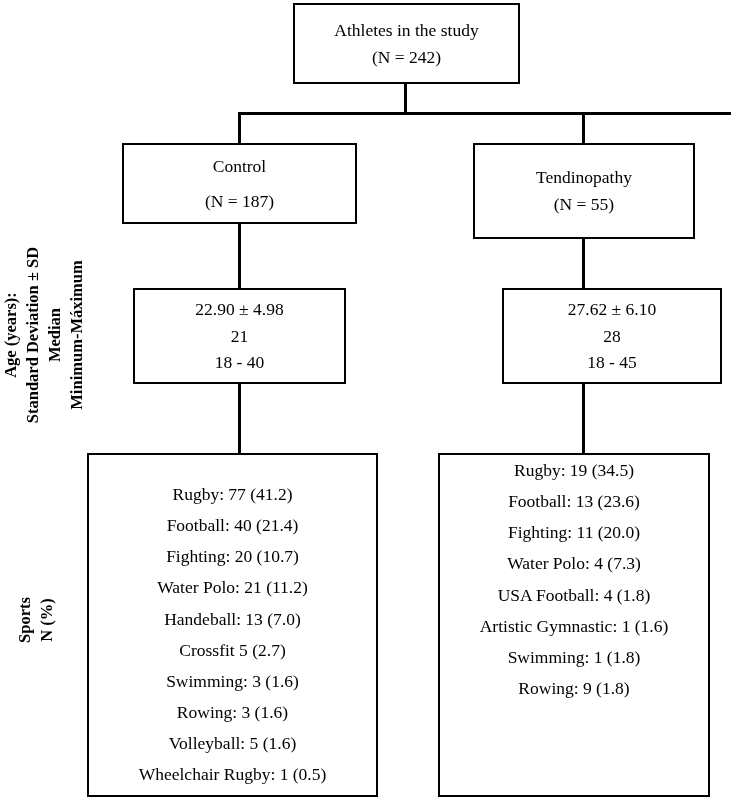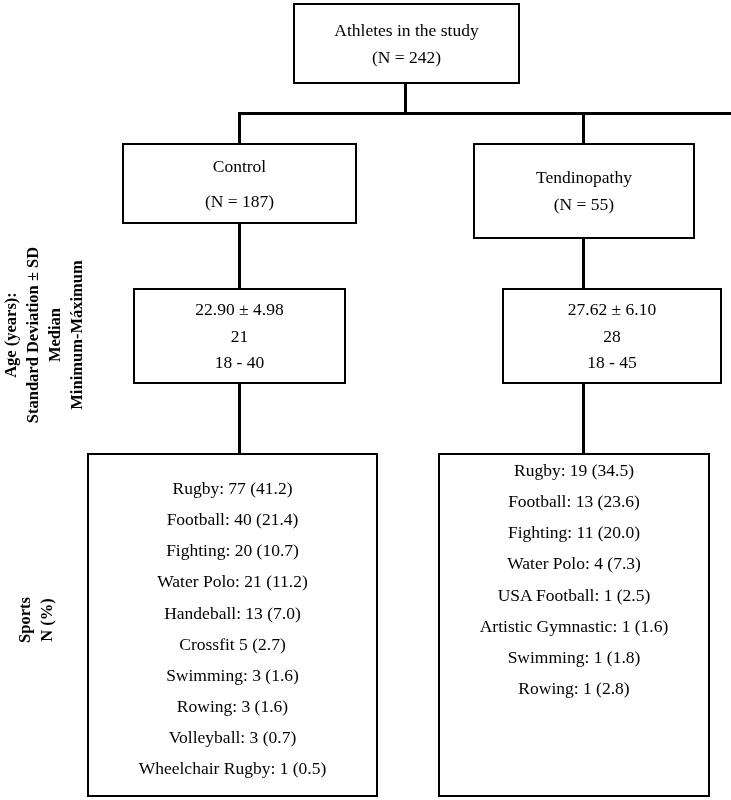--- a/index.html
+++ b/index.html
@@ -38,21 +38,21 @@
   #node-root { left: 293px; top: 3px;  width: 227px; height: 81px; }
   
   #node-control      { left: 122px; top: 143px; width: 235px; height: 81px; gap: 8px; }
   #node-tendinopathy { left: 473px; top: 143px; width: 222px; height: 96px; }
   
   #node-age-control      { left: 133px; top: 288px; width: 213px; height: 96px; }
   #node-age-tendinopathy { left: 474px; top: 288px; width: 220px; height: 96px; margin-left: 28px; }
   
   #node-sports-control {
     left: 87px;  top: 453px; width: 291px; height: 344px;
-    justify-content: flex-start; padding-top: 18px;
+    justify-content: flex-start; padding-top: 24px;
   }
   #node-sports-tendinopathy {
     left: 438px; top: 453px; width: 272px; height: 344px;
     justify-content: flex-start; 
   }
   #node-sports-control .line,
   #node-sports-tendinopathy .line { line-height: 1.78; font-size: 17.5px; }
 
   
   .conn {
@@ -142,33 +142,33 @@
 
   <div class="node" id="node-sports-control">
     <span class="line">Rugby: 77 (41.2)</span>
     <span class="line">Football: 40 (21.4)</span>
     <span class="line">Fighting: 20 (10.7)</span>
     <span class="line">Water Polo: 21 (11.2)</span>
     <span class="line">Handeball: 13 (7.0)</span>
     <span class="line">Crossfit 5 (2.7)</span>
     <span class="line">Swimming: 3 (1.6)</span>
     <span class="line">Rowing: 3 (1.6)</span>
-    <span class="line">Volleyball: 3 (0.7)</span>
+    <span class="line">Volleyball: 5 (1.6)</span>
     <span class="line">Wheelchair Rugby: 1 (0.5)</span>
   </div>
 
   <div class="node" id="node-sports-tendinopathy">
     <span class="line">Rugby: 19 (34.5)</span>
     <span class="line">Football: 13 (23.6)</span>
     <span class="line">Fighting: 11 (20.0)</span>
     <span class="line">Water Polo: 4 (7.3)</span>
-    <span class="line">USA Football: 1 (2.5)</span>
+    <span class="line">USA Football: 4 (1.8)</span>
     <span class="line">Artistic Gymnastic: 1 (1.6)</span>
     <span class="line">Swimming: 1 (1.8)</span>
-    <span class="line">Rowing: 1 (2.8)</span>
+    <span class="line">Rowing: 9 (1.8)</span>
   </div>
 
   <div class="side-caption" id="caption-age">
     <span class="line">Age (years):</span>
     <span class="line">Standard Deviation ± SD</span>
     <span class="line">Median</span>
     <span class="line">Minimum-Máximum</span>
   </div>
 
   <div class="side-caption" id="caption-sports">

